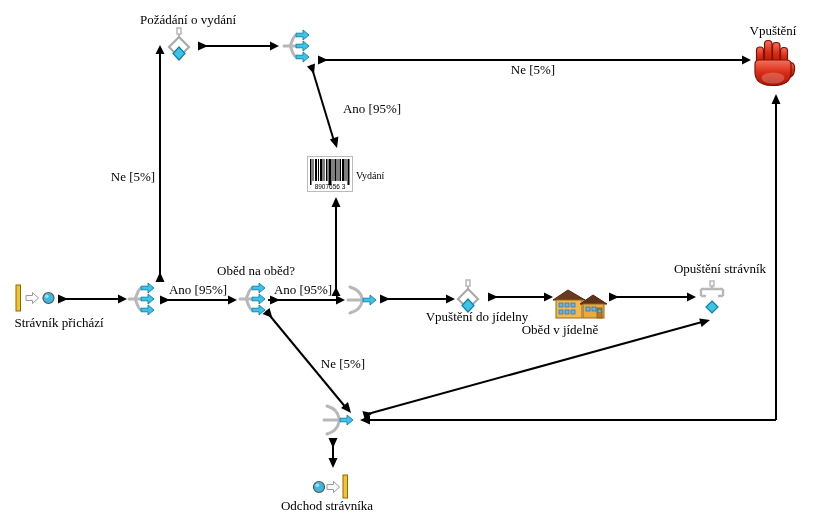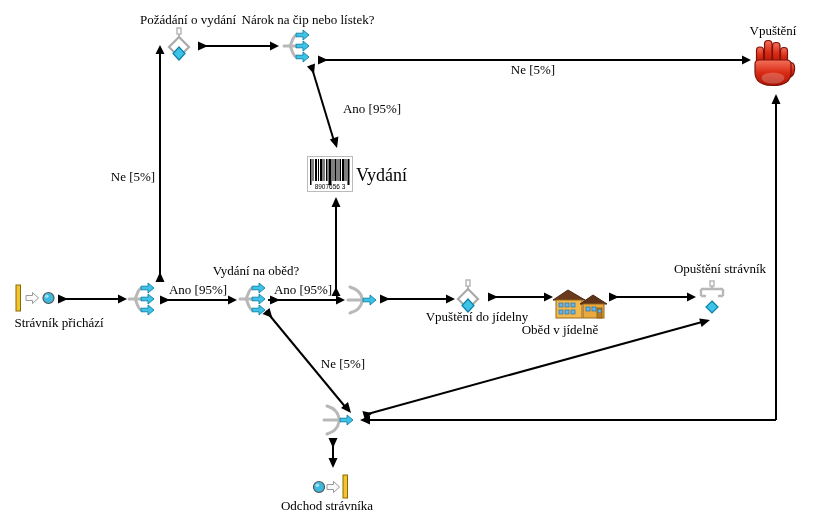--- a/index.html
+++ b/index.html
@@ -2,21 +2,21 @@
 <html><head>
 <meta charset="utf-8">
 <style>
   html,body{margin:0;padding:0;background:#fff;}
   #canvas{position:relative;width:815px;height:520px;background:#fff;overflow:hidden;
           font-family:"Liberation Serif",serif;border-radius:25px;}
   .layer{position:absolute;left:0;top:0;width:815px;height:520px;}
   .node{position:absolute;}
   .lbl{position:absolute;transform:translateX(-50%);white-space:nowrap;
        font-size:13px;color:#000;line-height:15px;}
-  .lbl-left{position:absolute;white-space:nowrap;font-size:18px;color:#000;line-height:15px;}
+  .lbl-left{position:absolute;white-space:nowrap;font-size:10px;color:#000;line-height:15px;}
   svg{display:block;overflow:visible;}
   .conn{stroke:#000;stroke-width:2;}
   .ah{fill:#000;stroke:none;}
   .gray{stroke:#b8b8b8;fill:none;}
 </style>
 </head>
 <body>
 
 <div id="canvas">
 
@@ -265,27 +265,26 @@
   <div class="node" style="left:312px;top:475px">
     <svg width="38" height="24">
       <circle cx="7" cy="12" r="5.5" fill="#3cb9dd" stroke="#555" stroke-width="1.2"></circle>
       <circle cx="5.3" cy="10.2" r="1.8" fill="#ffffff" opacity="0.55"></circle>
       <polygon transform="translate(15,6)" points="0,3.5 6.5,3.5 6.5,0.5 12.5,6 6.5,11.5 6.5,8.5 0,8.5" fill="#fafafa" stroke="#999" stroke-width="1"></polygon>
       <rect x="31" y="0" width="4.5" height="23" fill="#f4c430" stroke="#8a6a00" stroke-width="1"></rect>
     </svg>
   </div>
 
   <div class="lbl" style="left:188px;top:12px">Požádání o vydání</div>
-  <div class="lbl" style="left:308px;top:12px">Nárok na čip nebo lístek?</div>
   <div class="lbl" style="left:773px;top:23px">Vpuštění</div>
   <div class="lbl" style="left:533px;top:62px">Ne [5%]</div>
   <div class="lbl" style="left:372px;top:101px">Ano [95%]</div>
   <div class="lbl-left" style="left:356px;top:168px">Vydání</div>
   <div class="lbl" style="left:133px;top:169px">Ne [5%]</div>
-  <div class="lbl" style="left:256px;top:263px">Vydání na oběd?</div>
+  <div class="lbl" style="left:256px;top:263px">Oběd na oběd?</div>
   <div class="lbl" style="left:198px;top:282px">Ano [95%]</div>
   <div class="lbl" style="left:303px;top:282px">Ano [95%]</div>
   <div class="lbl" style="left:59px;top:315px">Strávník přichází</div>
   <div class="lbl" style="left:477px;top:309px">Vpuštění do jídelny</div>
   <div class="lbl" style="left:560px;top:322px">Oběd v jídelně</div>
   <div class="lbl" style="left:720px;top:261px">Opuštění strávník</div>
   <div class="lbl" style="left:343px;top:356px">Ne [5%]</div>
   <div class="lbl" style="left:327px;top:498px">Odchod strávníka</div>
 
 </div>

